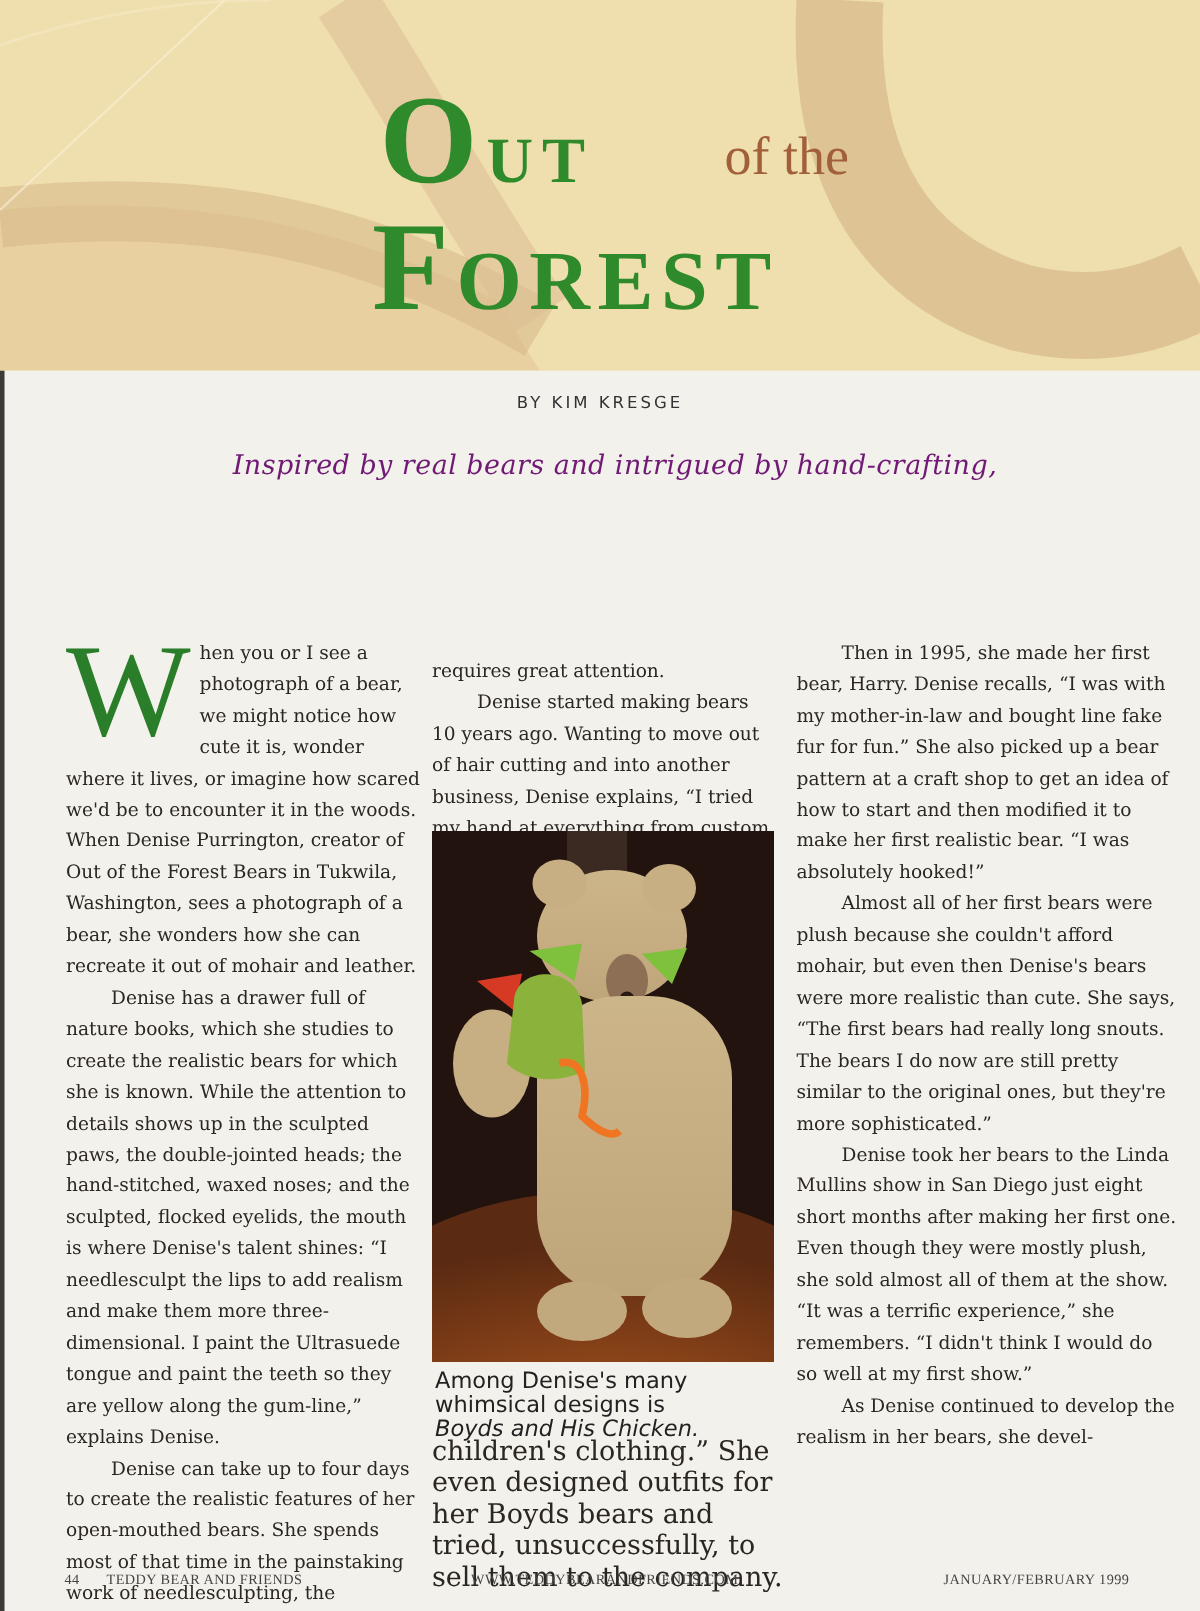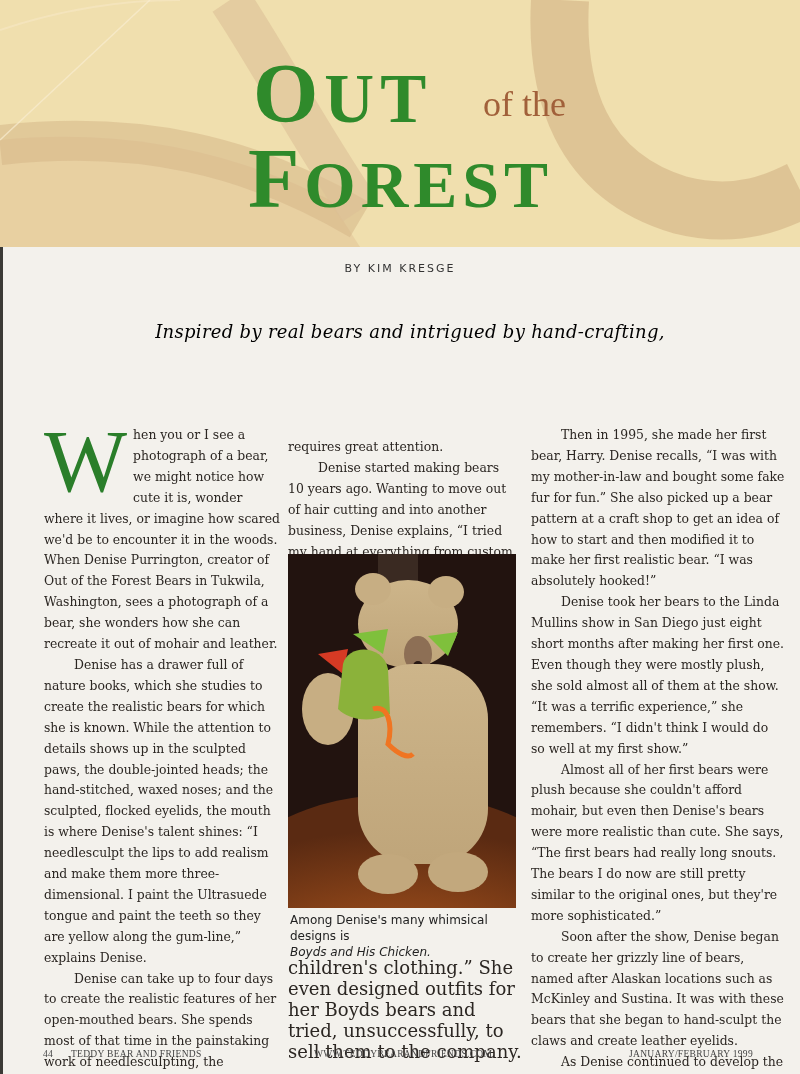--- a/index.html
+++ b/index.html
@@ -13,61 +13,61 @@
       position: absolute; left: 0; top: 0; width: 800px; height: 247px;
       background: #f0dfae; overflow: hidden;
     }
     .banner svg.bg { position: absolute; left: 0; top: 0; }
     .left-edge { position: absolute; left: 0; top: 0; width: 3px; height: 1074px; background: #3b3a36; }
     .title-out {
       position: absolute; left: 253px; top: 52px;
       font-family: "Liberation Serif", serif; font-weight: bold;
       color: #2f8a2b; font-size: 84px; letter-spacing: 6px; line-height: 84px;
     }
-    .title-out .small { font-size: 69px; }
+    .title-out .small { font-size: 43px; }
     .title-ofthe {
       position: absolute; left: 483px; top: 84px;
       font-family: "Liberation Serif", serif; color: #a1603a;
       font-size: 36px; line-height: 40px;
     }
     .title-forest {
       position: absolute; left: 248px; top: 137px;
       font-family: "Liberation Serif", serif; font-weight: bold;
       color: #2f8a2b; font-size: 84px; letter-spacing: 5px; line-height: 84px;
     }
-    .title-forest .small { font-size: 66px; }
+    .title-forest .small { font-size: 56px; }
     .byline {
       position: absolute; left: 0; width: 800px; top: 262px; text-align: center;
       font-family: "DejaVu Sans", sans-serif; font-size: 11px; letter-spacing: 2px; color: #333;
     }
     .deck {
       position: absolute; left: 100px; width: 620px; top: 296px; text-align: center;
-      font-family: "DejaVu Serif", serif; font-style: italic; color: #000000;
-      font-size: 18px; line-height: 29px; letter-spacing: 0.3px; margin-top: 21px;
+      font-family: "DejaVu Serif", serif; font-style: italic; color: #701a75;
+      font-size: 18px; line-height: 29px; letter-spacing: 0.3px;
     }
     .col {
       position: absolute; top: 425px;
       font-family: "DejaVu Serif", serif; font-size: 12.4px; line-height: 20.9px; color: #2b2622;
     }
     .col p { margin: 0; text-indent: 30px; }
     .col p.first { text-indent: 0; }
     .col1 { left: 44px; width: 237px; }
     .col2 { left: 288px; width: 228px; margin-top: 12px; }
     .col3 { left: 531px; width: 255px; }
     .dropcap {
       float: left; font-family: "Liberation Serif", serif; color: #2a7e2a;
       font-size: 88px; line-height: 70px; margin: 2px 6px 0 0; height: 70px;
     }
     .photo {
       position: absolute; left: 288px; top: 554px; width: 228px; height: 354px;
       background: #2a1813; overflow: hidden;
     }
     .caption {
       position: absolute; left: 290px; top: 912px; width: 230px;
-      font-family: "DejaVu Sans", sans-serif; font-size: 12px; line-height: 16px; color: #222;
+      font-family: "DejaVu Sans", sans-serif; font-size: 15px; line-height: 16px; color: #222;
     }
     .caption em { font-style: italic; }
     .col2b { position: absolute; left: 288px; top: 958px; width: 235px; font-size: 18px; line-height: 20.9px; }
     .footer {
       position: absolute; top: 1049px; left: 0; width: 800px;
       font-family: "Liberation Serif", serif; font-size: 9.5px; color: #444; letter-spacing: 0.3px;
     }
     .footer span { position: absolute; white-space: nowrap; }
     .f-num { left: 43px; }
     .f-mag { left: 71px; }
@@ -146,24 +146,23 @@
 <div class="caption">
   <div>Among Denise's many whimsical designs is</div>
   <em>Boyds and His Chicken.</em>
 </div>
 
 <div class="col2b">
   <p style="margin:0">children's clothing.” She even designed outfits for her Boyds bears and tried, unsuccessfully, to sell them to the company.</p>
 </div>
 
 <div class="col col3">
-  <p>Then in 1995, she made her first bear, Harry. Denise recalls, “I was with my mother-in-law and bought some fake fur for fun.” She also picked up a bear pattern at a craft shop to get an idea of how to start and then modified it to make her first realistic bear. “I was absolutely hooked!”</p>
+  <p>Then in 1995, she made her first bear, Harry. Denise recalls, “I was with my mother-in-law and bought line fake fur for fun.” She also picked up a bear pattern at a craft shop to get an idea of how to start and then modified it to make her first realistic bear. “I was absolutely hooked!”</p>
+  <p>Almost all of her first bears were plush because she couldn't afford mohair, but even then Denise's bears were more realistic than cute. She says, “The first bears had really long snouts. The bears I do now are still pretty similar to the original ones, but they're more sophisticated.”</p>
   <p>Denise took her bears to the Linda Mullins show in San Diego just eight short months after making her first one. Even though they were mostly plush, she sold almost all of them at the show. “It was a terrific experience,” she remembers. “I didn't think I would do so well at my first show.”</p>
-  <p>Almost all of her first bears were plush because she couldn't afford mohair, but even then Denise's bears were more realistic than cute. She says, “The first bears had really long snouts. The bears I do now are still pretty similar to the original ones, but they're more sophisticated.”</p>
-  <p>Soon after the show, Denise began to create her grizzly line of bears, named after Alaskan locations such as McKinley and Sustina. It was with these bears that she began to hand-sculpt the claws and create leather eyelids.</p>
   <p>As Denise continued to develop the realism in her bears, she devel-</p>
 </div>
 
 <div class="footer">
   <span class="f-num">44</span>
   <span class="f-mag">TEDDY BEAR AND FRIENDS</span>
   <span class="f-url">WWW.TEDDYBEARANDFRIENDS.COM</span>
   <span class="f-date">JANUARY/FEBRUARY 1999</span>
 </div>
 

